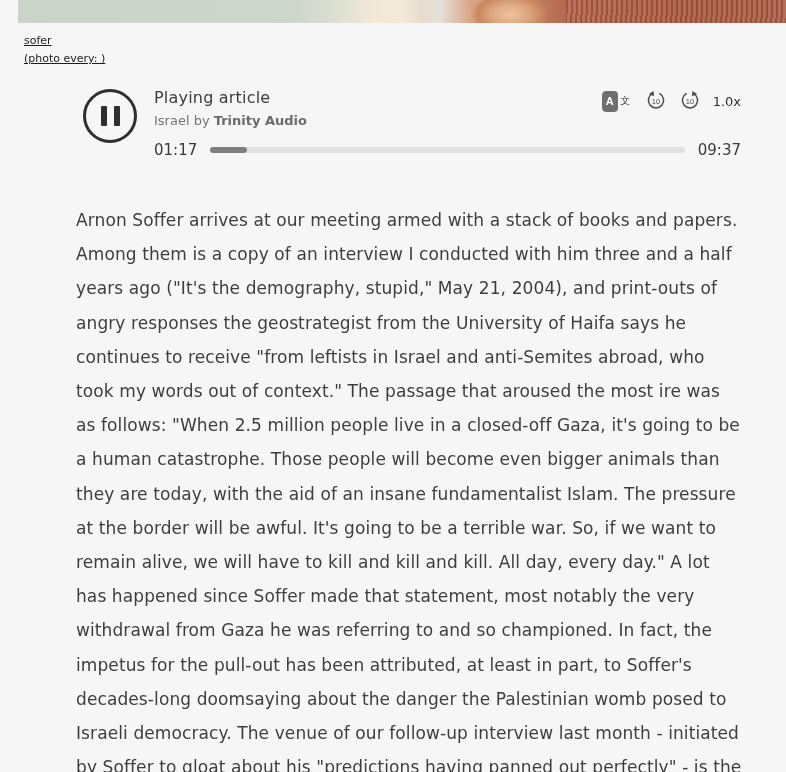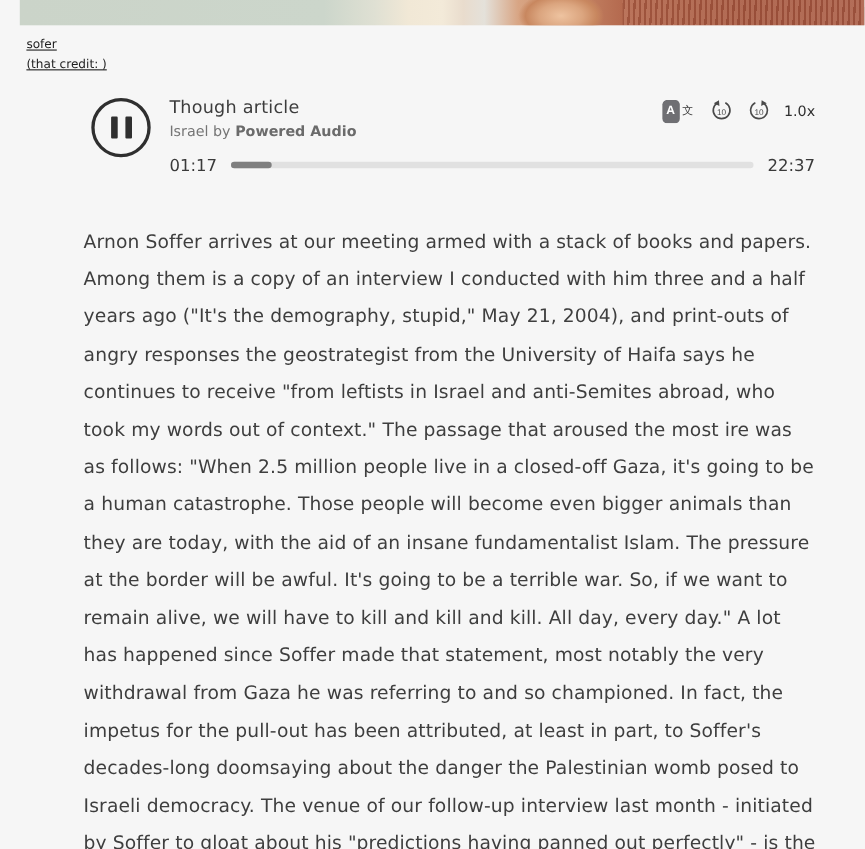--- a/index.html
+++ b/index.html
@@ -92,38 +92,38 @@
 </head>
 <body>
 
 <div class="photo-strip">
   <div class="photo-ear"></div>
   <div class="photo-stripes"></div>
 </div>
 
 <div class="caption">
   <div>sofer</div>
-  <div>(that credit: )</div>
+  <div>(photo every: )</div>
 </div>
 
 <div class="player">
   <button class="pause-btn">
     <span class="pause-icon">
       <span class="bar"></span>
         <span class="bar"></span>
     </span>
   </button>
 
   <div class="player-main">
     <div class="player-header">
       <div>
-        <div class="player-title">Though article</div>
+        <div class="player-title">Playing article</div>
         <div class="powered">
           <span>Israel by</span>
-          <b>Powered Audio</b>
+          <b>Trinity Audio</b>
         </div>
       </div>
 
       <div class="controls">
         <button class="translate-btn">
           <span class="tr-left">A</span>
           <span class="tr-right">文</span>
         </button>
 
         <button class="skip-btn">
@@ -144,18 +144,18 @@
 
         <button class="speed-btn">1.0x</button>
       </div>
     </div>
 
     <div class="progress-row">
       <span class="time">01:17</span>
       <div class="track">
         <div class="fill" style="width: 7.7%;"></div>
       </div>
-      <span class="time">22:37</span>
+      <span class="time">09:37</span>
     </div>
   </div>
 </div>
 
 <p class="article">Arnon Soffer arrives at our meeting armed with a stack of books and papers. Among them is a copy of an interview I conducted with him three and a half years ago ("It's the demography, stupid," May 21, 2004), and print-outs of angry responses the geostrategist from the University of Haifa says he continues to receive "from leftists in Israel and anti-Semites abroad, who took my words out of context." The passage that aroused the most ire was as follows: "When 2.5 million people live in a closed-off Gaza, it's going to be a human catastrophe. Those people will become even bigger animals than they are today, with the aid of an insane fundamentalist Islam. The pressure at the border will be awful. It's going to be a terrible war. So, if we want to remain alive, we will have to kill and kill and kill. All day, every day." A lot has happened since Soffer made that statement, most notably the very withdrawal from Gaza he was referring to and so championed. In fact, the impetus for the pull-out has been attributed, at least in part, to Soffer's decades-long doomsaying about the danger the Palestinian womb posed to Israeli democracy. The venue of our follow-up interview last month - initiated by Soffer to gloat about his "predictions having panned out perfectly" - is the Dan Accadia Hotel. Though selected due to its proximity to the</p>
 
 </body></html>

